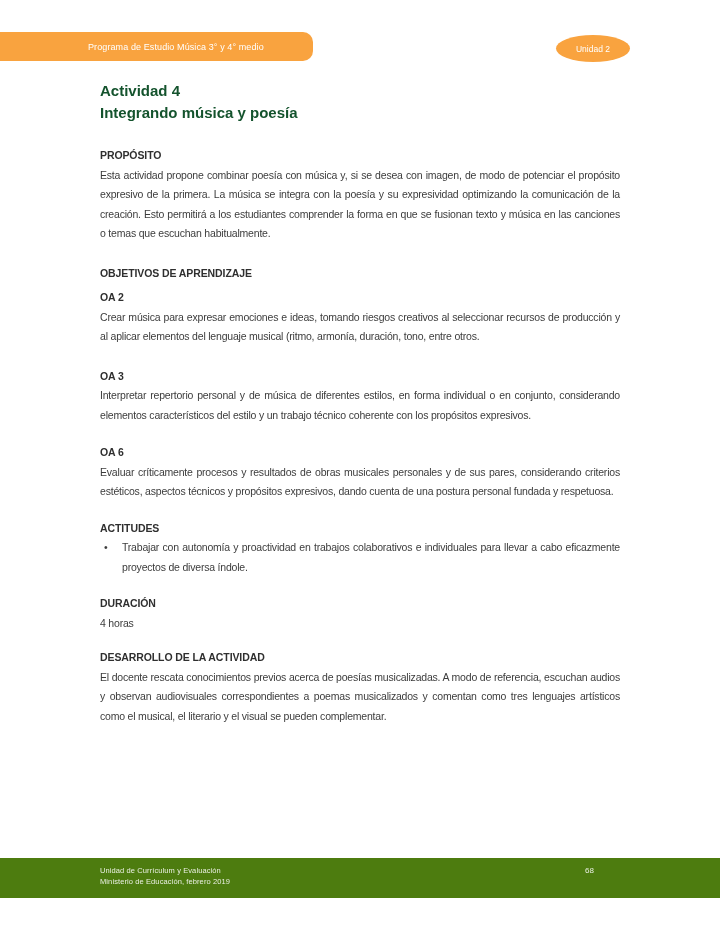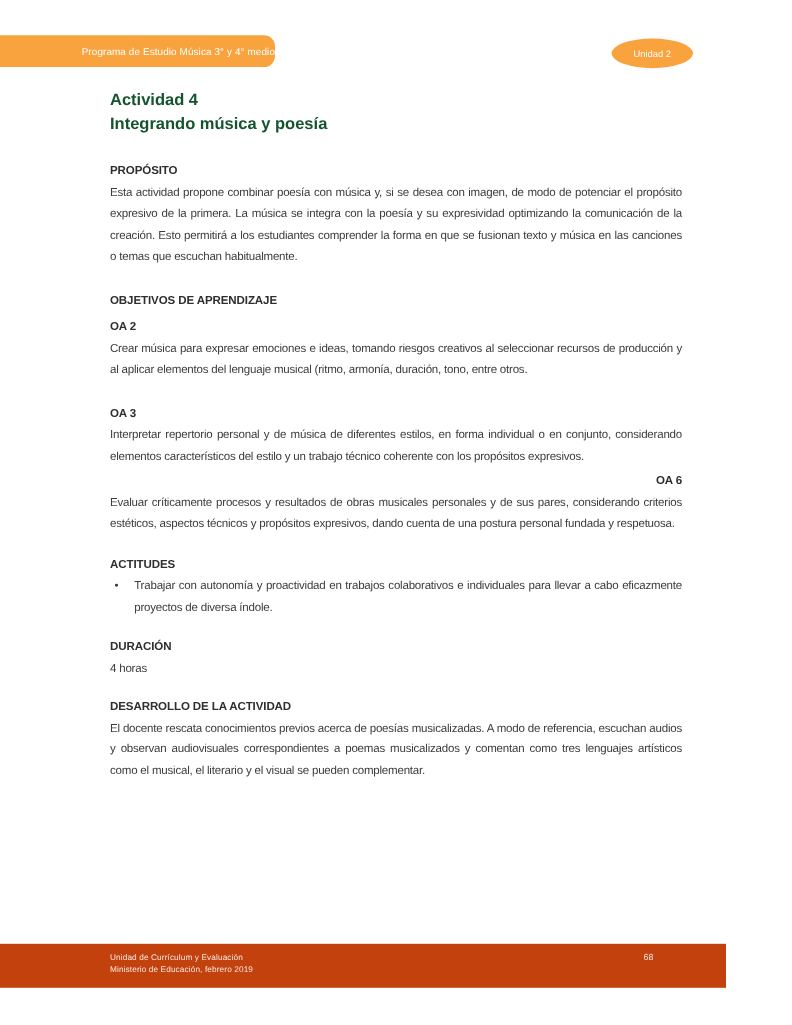--- a/index.html
+++ b/index.html
@@ -9,28 +9,29 @@
     height: 932px;
     background: #ffffff;
     font-family: "Liberation Sans", "DejaVu Sans", sans-serif;
     overflow: hidden;
   }
 
   
   .badge-left {
     position: absolute;
     left: 0; top: 32px;
-    width: 250px; height: 29px;
+    width: 313px; height: 29px;
     background: #F9A33F;
     border-radius: 0 10px 10px 0;
     color: #ffffff;
     font-size: 9px;
     display: flex;
     align-items: center;
-    justify-content: flex-end;
+    justify-content: flex-start;
+    padding-left: 88px;
     box-sizing: border-box;
     letter-spacing: 0.1px;
   }
   .badge-unit {
     position: absolute;
     left: 556px; top: 35px;
     width: 74px; height: 27px;
     background: #F9A33F;
     border-radius: 50%;
     color: #ffffff;
@@ -68,21 +69,21 @@
     line-height: 19.5px;
     text-align: justify;
     letter-spacing: -0.2px;
   }
   .no-justify { text-align: left; }
 
   .mt-proposito  { margin-top: 22px; }
   .mt-objetivos  { margin-top: 20px; }
   .mt-oa2        { margin-top: 5px; }
   .mt-oa3        { margin-top: 20px; }
-  .mt-oa6        { margin-top: 3px; text-align: right; }
+  .mt-oa6        { margin-top: 18px; }
   .mt-actitudes  { margin-top: 17px; }
   .mt-duracion   { margin-top: 17px; }
   .mt-desarrollo { margin-top: 15px; }
 
   .bullet-row {
     display: flex;
     align-items: flex-start;
   }
   .bullet-marker {
     width: 22px;
@@ -92,22 +93,22 @@
     color: #3c3c3c;
     padding-left: 4px;
     box-sizing: border-box;
   }
   .bullet-text { flex: 1; }
 
   
   .footer {
     position: absolute;
     left: 0; top: 858px;
-    width: 660px; height: 40px;
-    background: #c2410c;
+    width: 720px; height: 40px;
+    background: #4d7c0f;
     color: rgba(255,255,255,0.88);
   }
   .footer-left {
     position: absolute;
     left: 100px; top: 7px;
     font-size: 7.5px;
     line-height: 11px;
     letter-spacing: 0.1px;
   }
   .footer-page {

